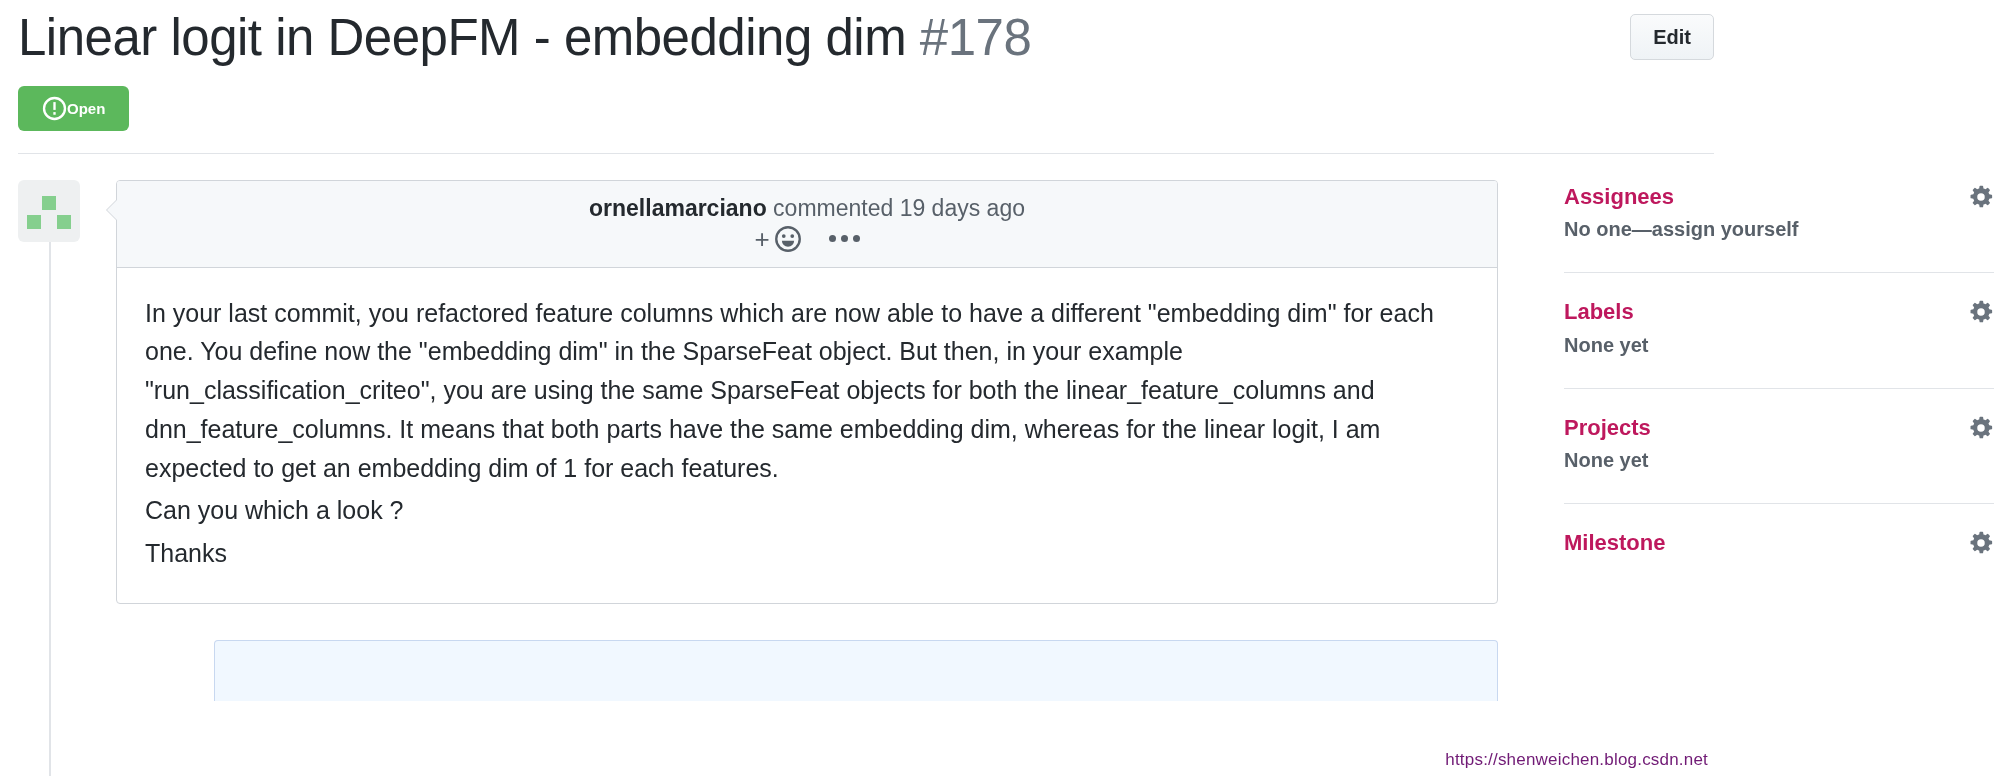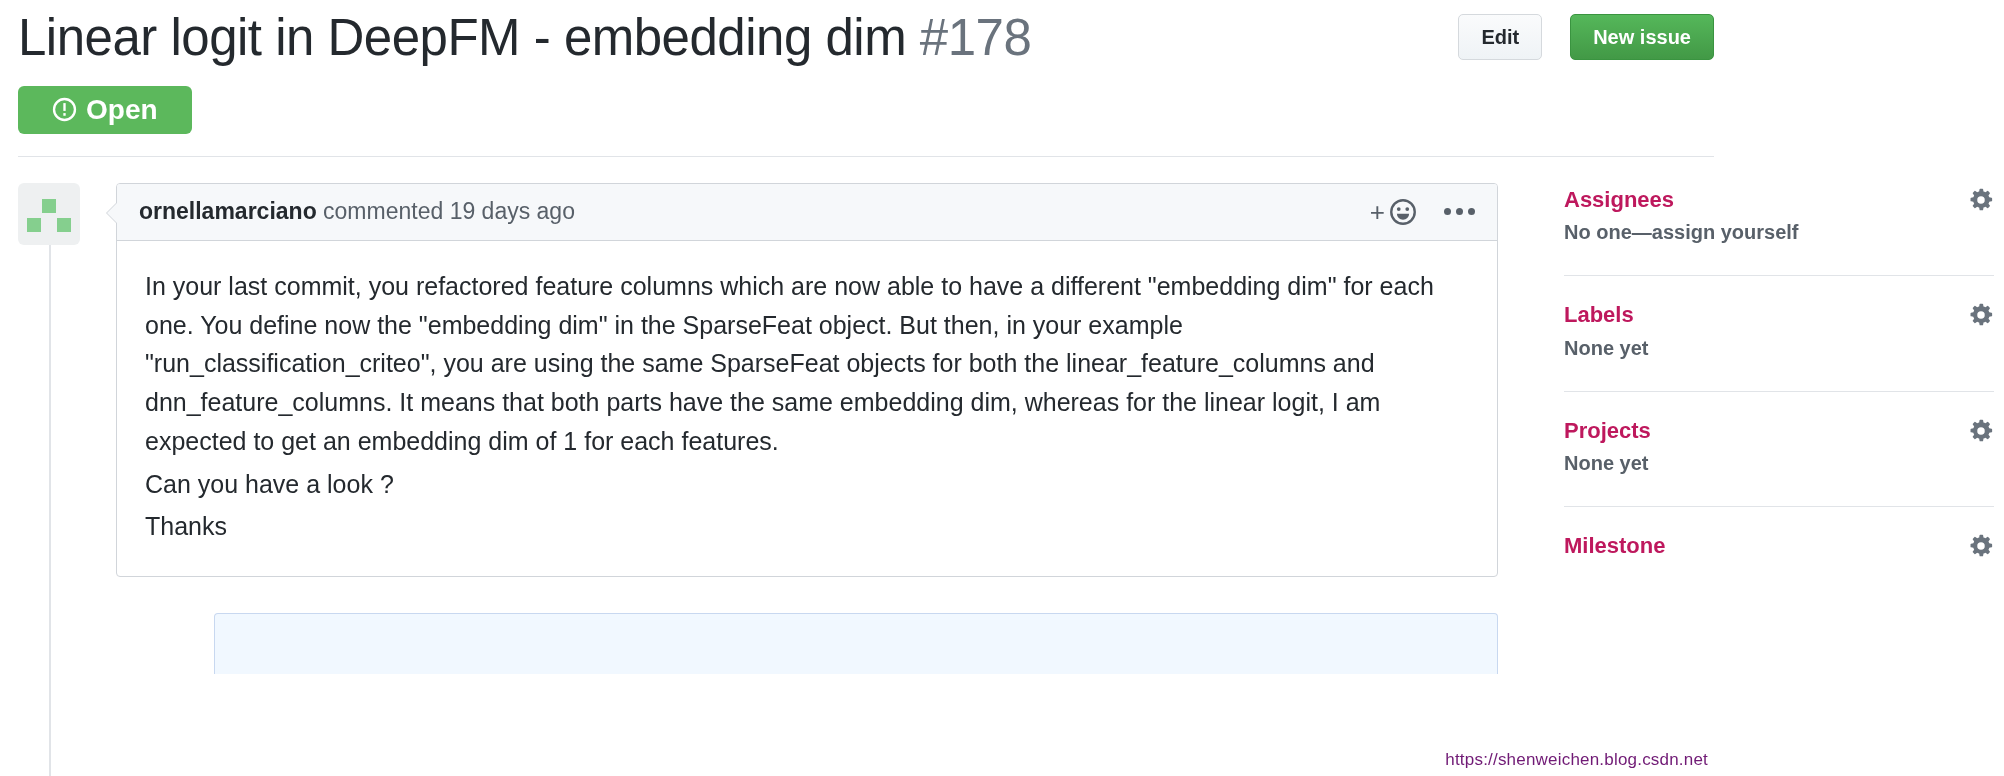--- a/index.html
+++ b/index.html
@@ -76,26 +76,25 @@
 
   .meta-row {
     display: flex;
     align-items: center;
     margin-top: 16px;
     padding-bottom: 22px;
   }
   .state-badge {
     display: inline-flex;
     align-items: center;
-    gap: 9px;
     background: #5cb85c;
     color: #ffffff;
-    font-size: 28px;
+    font-size: 15px;
     font-weight: bold;
-    padding: 10px 34px;
+    padding: 10px 24px;
     border-radius: 6px;
     line-height: 1;
   }
   .state-badge svg { display: block; }
   .meta-text {
     margin-left: 26px;
     font-size: 23px;
     color: #586069;
     line-height: 1.3;
   }
@@ -172,20 +171,21 @@
     border-right: 11px solid #f6f8fa;
   }
   .comment-header {
     background: #f6f8fa;
     border-bottom: 1px solid #d1d5da;
     border-radius: 3px 3px 0 0;
     padding: 13px 22px;
     display: flex;
     align-items: center;
     justify-content: space-between;
+    flex-direction: column;
   }
   .comment-author-line {
     font-size: 23px;
     color: #586069;
     line-height: 1.3;
   }
   .comment-author-line b {
     color: #24292e;
     font-weight: bold;
   }
@@ -294,21 +294,20 @@
 
   <div class="issue-header">
     <div class="title-row">
       <h1 class="issue-title"><span>Linear logit in DeepFM - embedding dim</span>
         <span class="issue-number">#178</span>
       </h1>
     </div>
 
     <div class="header-actions">
       <button class="btn btn-edit">Edit</button>
-      <button class="btn btn-new-issue">New issue</button>
     </div>
 
     <div class="meta-row">
       <span class="state-badge">
         <svg width="25" height="25" viewBox="0 0 16 16" aria-hidden="true">
           <circle cx="8" cy="8" r="6.7" fill="none" stroke="#ffffff" stroke-width="1.5"></circle>
           <rect x="7.25" y="3.9" width="1.5" height="5" fill="#ffffff"></rect>
           <rect x="7.25" y="10.3" width="1.5" height="1.7" fill="#ffffff"></rect>
         </svg>
         <span>Open</span>
@@ -348,21 +347,21 @@
               <span class="kebab">
                 <span></span>
                 <span></span>
                 <span></span>
               </span>
             </span>
           </div>
 
           <div class="comment-body">
             <p>In your last commit, you refactored feature columns which are now able to have a different "embedding dim" for each one. You define now the "embedding dim" in the SparseFeat object. But then, in your example "run_classification_criteo", you are using the same SparseFeat objects for both the linear_feature_columns and dnn_feature_columns. It means that both parts have the same embedding dim, whereas for the linear logit, I am expected to get an embedding dim of 1 for each features.</p>
-            <p>Can you have a look ?</p>
+            <p>Can you which a look ?</p>
             <p>Thanks</p>
           </div>
         </div>
 
         <div class="next-item"></div>
       </div>
     </div>
 
     <div class="sidebar">
 

